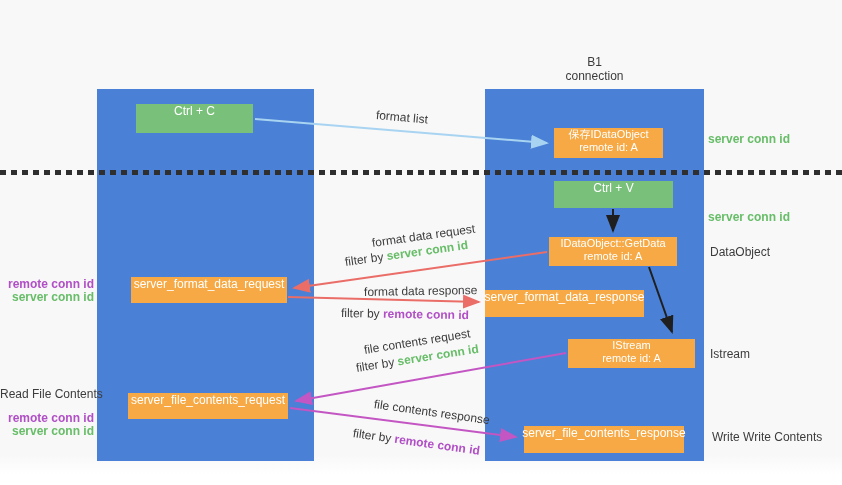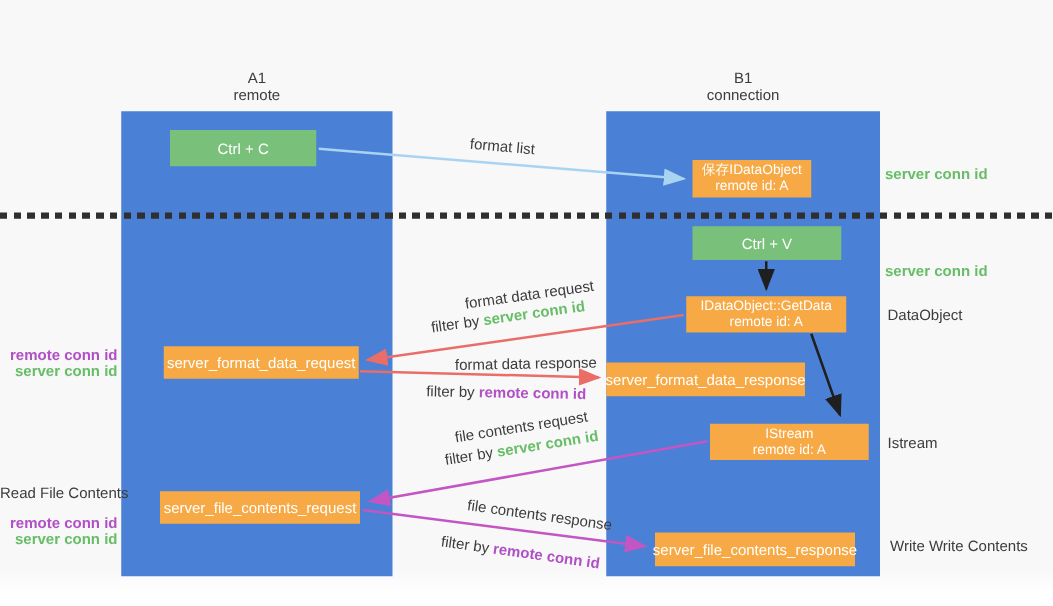--- a/index.html
+++ b/index.html
@@ -23,29 +23,29 @@
   .lane { position:absolute; top:89px; height:372px; background:#4a80d5; }
   .lane-left  { left:97px;  width:217px; }
   .lane-right { left:485px; width:219px; }
   .divider {
     position:absolute; left:0; top:170px; width:842px; height:5px;
     background:repeating-linear-gradient(to right, #2f2f2f 0 6px, transparent 6px 11px);
   }
   .arrows { position:absolute; left:0; top:0; width:842px; height:485px; pointer-events:none; }
   .node {
     position:absolute; display:flex; flex-direction:column;
-    align-items:center; justify-content:center;
+    align-items:center; justify-content:flex-start;
     color:#fff; text-align:center;
   }
   .node.orange { background:#f6a944; }
   .node.green  { background:#79c17b; }
   .node .l1, .node .l2 { font-size:11px; line-height:13px; }
   .node.single { font-size:12px; }
   .n-ctrl-c   { left:136px; top:104px; width:117px; height:29px; }
-  .n-save     { left:554px; top:128px; width:95px; height:30px; }
+  .n-save     { left:554px; top:128px; width:109px; height:30px; }
   .n-ctrl-v   { left:554px; top:181px; width:119px; height:27px; }
   .n-getdata  { left:549px; top:237px; width:128px; height:29px; }
   .n-freq     { left:131px; top:277px; width:156px; height:26px; }
   .n-fresp    { left:485px; top:290px; width:159px; height:27px; }
   .n-istream  { left:568px; top:339px; width:127px; height:29px; }
   .n-fcreq    { left:128px; top:393px; width:160px; height:26px; }
   .n-fcresp   { left:524px; top:426px; width:160px; height:27px; }
   .elabel { position:absolute; font-size:12px; color:#3c3c3c; white-space:nowrap; transform-origin:left center; }
   .el-format-list  { left:376px; top:108px; transform:rotate(5deg); }
   .el-fd-req       { left:372px; top:236px; transform:rotate(-8deg); }
@@ -69,24 +69,20 @@
   .s-ids-1      { left:0; top:278px; }
   .s-read       { left:0; top:388px; width:92px; text-align:left; color:#3c3c3c; }
   .s-ids-2      { left:0; top:412px; }
 </style>
 </head>
 <body>
 
 <div class="canvas">
 
 
-  <div class="lane-header lh-left">
-    <div>A1</div>
-    <div>remote</div>
-  </div>
   <div class="lane-header lh-right">
     <div>B1</div>
     <div>connection</div>
   </div>
 
   <div class="lane lane-left"></div>
   <div class="lane lane-right"></div>
 
   <div class="divider"></div>
 

